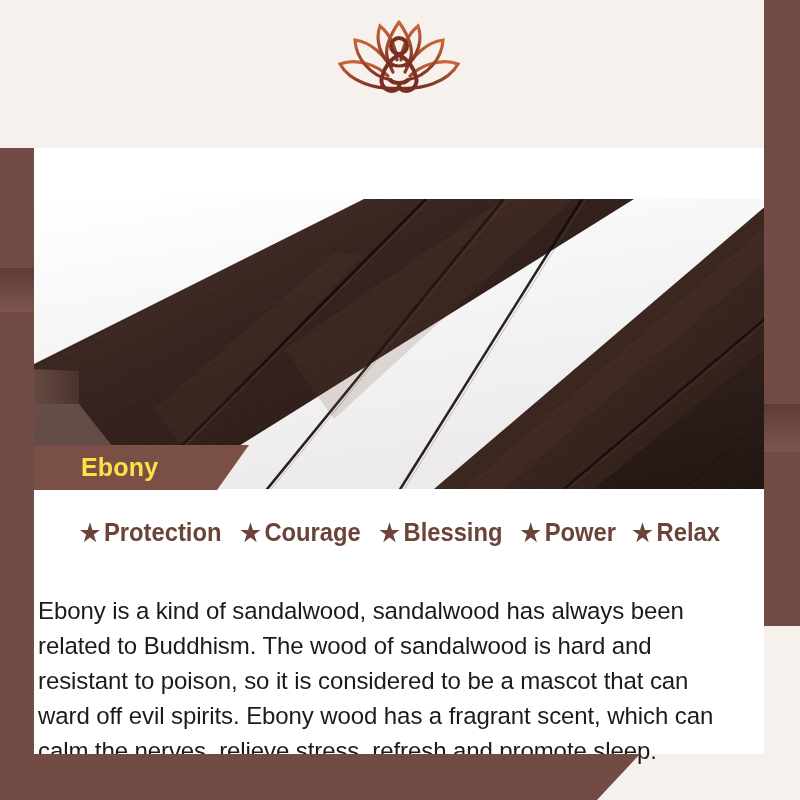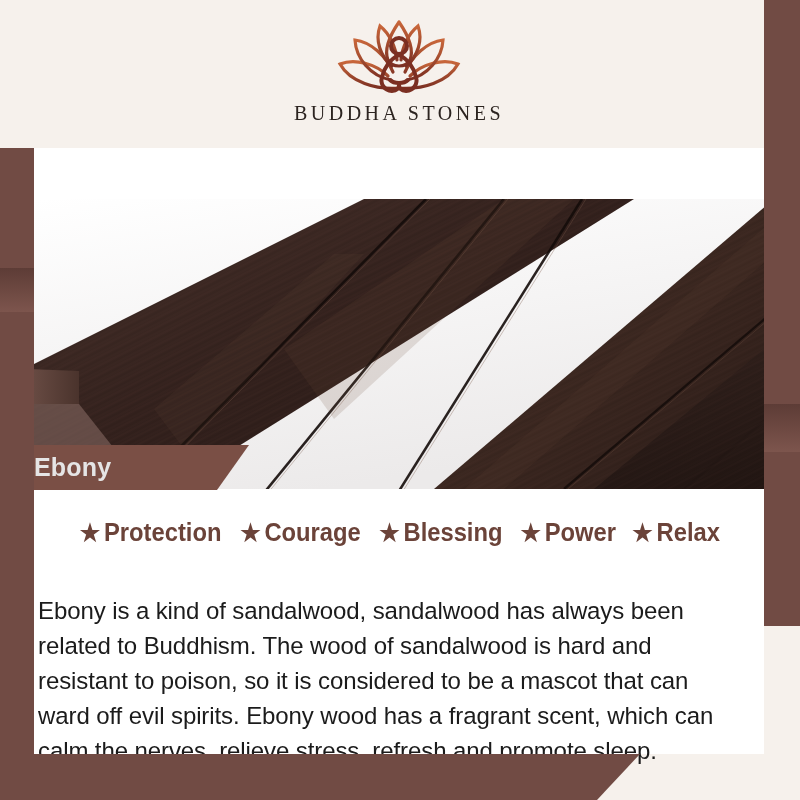--- a/index.html
+++ b/index.html
@@ -162,23 +162,24 @@
     top: 445px;
     width: 215px;
     height: 45px;
     background: #7a4f45;
     z-index: 5;
     clip-path: polygon(0 0, 215px 0, 183px 45px, 0 45px);
     display: flex;
     align-items: center;
   }
   .label-text {
-    color: #e5e5e5;
+    color: #fde047;
     font-size: 25px;
     font-weight: bold;
+    margin-left: 47px;
     letter-spacing: 0.2px;
   }
 
   
   .benefits {
     position: absolute;
     left: 34px;
     top: 518px;
     width: 730px;
     z-index: 5;
@@ -261,21 +262,20 @@
       </g>
       <g fill="none" stroke="#7b2f22" stroke-width="4" stroke-linecap="round" stroke-linejoin="round">
 
         <circle cx="85" cy="32" r="8"></circle>
 
         <path d="M85 41 C 76 45, 70 54, 68 63 C 66 70, 70 76, 78 77 C 83 77, 85 74, 85 71 C 85 74, 87 77, 92 77 C 100 76, 104 70, 102 63 C 100 54, 94 45, 85 41"></path>
 
         <path d="M76 66 C 80 70, 90 70, 94 66"></path>
       </g>
     </svg>
-    <div class="brand-name">BUDDHA STONES</div>
   </div>
 
 
   <div class="photo">
     <svg width="730" height="290" viewBox="0 0 730 290" aria-hidden="true">
       <defs>
         <linearGradient id="bgGrad" x1="0" y1="0" x2="0.4" y2="1">
           <stop offset="0%" stop-color="#ffffff"></stop>
           <stop offset="100%" stop-color="#eceaea"></stop>
         </linearGradient>

